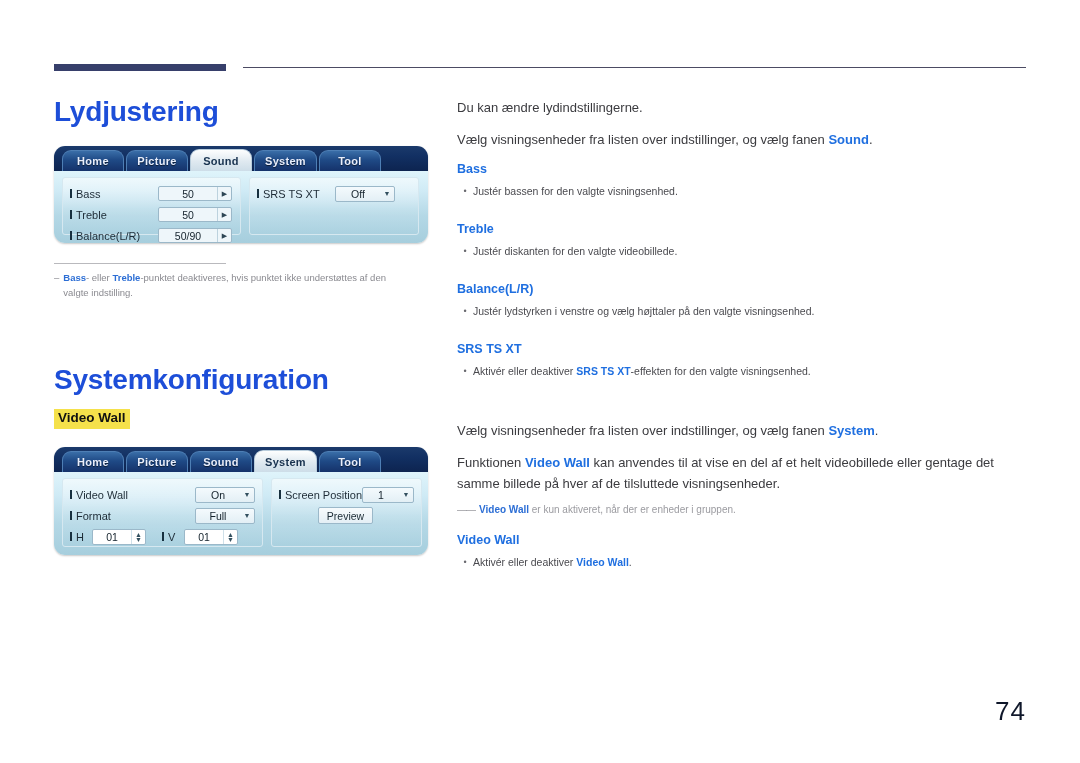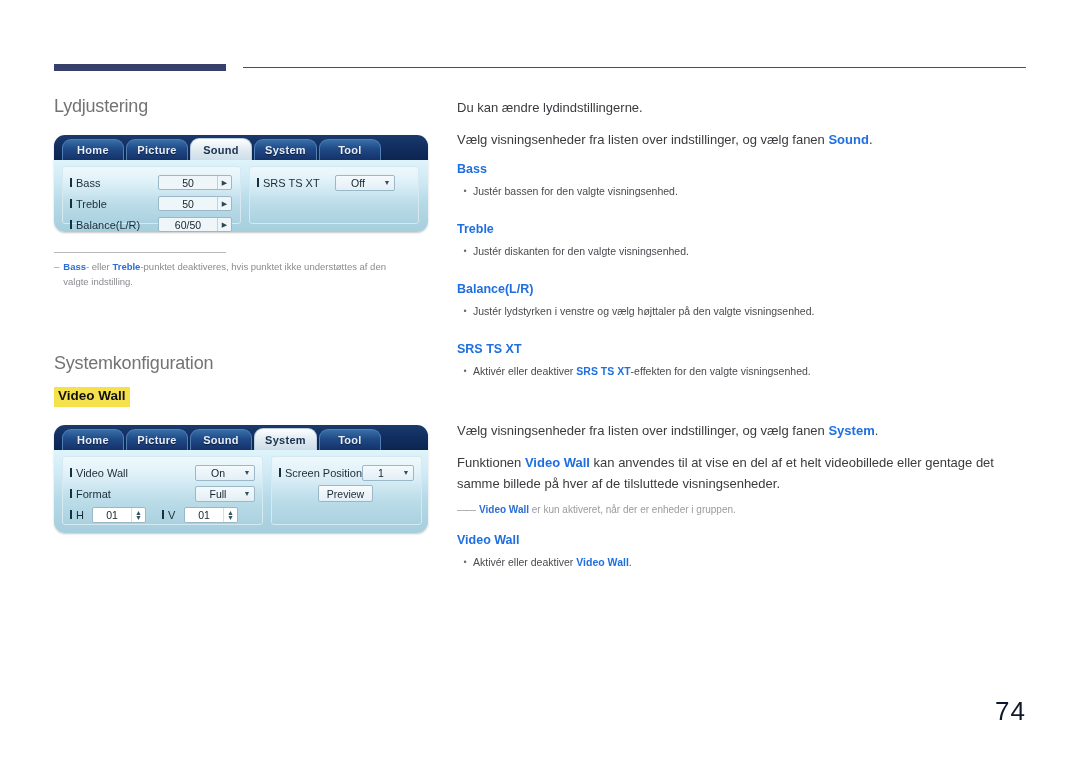--- a/index.html
+++ b/index.html
@@ -22,23 +22,23 @@
   .hdr-line {
     position: absolute; left: 243px; top: 67px;
     width: 783px; height: 1px;
     background: #4c4b63;
   }
 
   
   .left-col { position: absolute; left: 54px; top: 96px; width: 380px; }
 
   .h1 {
-    font-size: 18px; font-weight: normal;
+    font-size: 28px; font-weight: bold;
     letter-spacing: -0.2px;
-    color: #737373;
+    color: #1d4ed8;
     margin: 0 0 18px 0;
   }
   .h1.second { margin-top: 16px; }
 
   
   .hl-badge {
     display: inline-block;
     background: #f5e14b;
     color: #111;
     font-size: 13.5px;
@@ -293,21 +293,21 @@
             <span class="lbl" style="width:88px">Treble</span>
             <span class="valbox w74">
               <span class="v">50</span>
               <span class="arrow">▶</span>
             </span>
           </div>
 
           <div class="row">
             <span class="lbl" style="width:88px">Balance(L/R)</span>
             <span class="valbox w74">
-              <span class="v">60/50</span>
+              <span class="v">50/90</span>
               <span class="arrow">▶</span>
             </span>
           </div>
 
         </div>
 
         <div class="group g-right">
           <div class="row">
             <span class="lbl" style="width:78px">SRS TS XT</span>
             <span class="dd w60">
@@ -409,21 +409,21 @@
 
     <h3 class="sub-head">Bass</h3>
     <div class="bullet">
       <span class="dot">•</span>
       <span><span>Justér bassen for den valgte visningsenhed.</span></span>
     </div>
 
     <h3 class="sub-head">Treble</h3>
     <div class="bullet">
       <span class="dot">•</span>
-      <span><span>Justér diskanten for den valgte visningsenhed.</span></span>
+      <span><span>Justér diskanten for den valgte videobillede.</span></span>
     </div>
 
     <h3 class="sub-head">Balance(L/R)</h3>
     <div class="bullet">
       <span class="dot">•</span>
       <span><span>Justér lydstyrken i venstre og vælg højttaler på den valgte visningsenhed.</span></span>
     </div>
 
     <h3 class="sub-head">SRS TS XT</h3>
     <div class="bullet" style="margin-bottom:42px">

